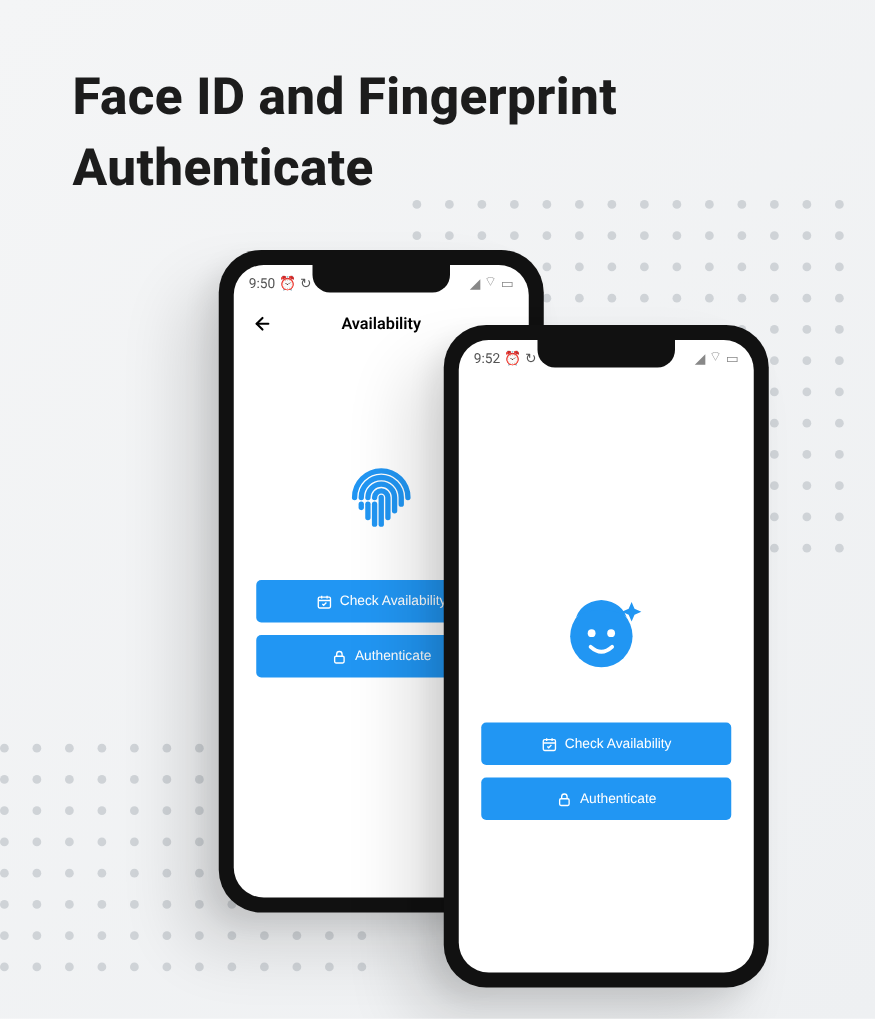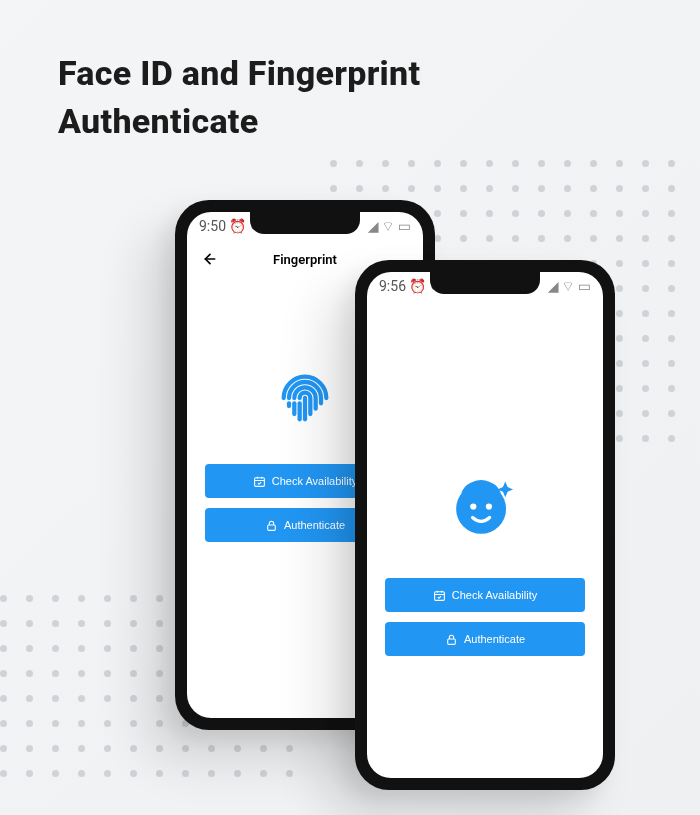--- a/index.html
+++ b/index.html
@@ -7,21 +7,21 @@
   body {
     background: linear-gradient(135deg, #f4f5f6 0%, #eef0f2 100%);
     font-family: -apple-system, BlinkMacSystemFont, "Segoe UI", Roboto, sans-serif;
     position: relative;
     overflow: hidden;
   }
   .headline {
     position: absolute;
     top: 50px;
     left: 58px;
-    font-size: 34px;
+    font-size: 41px;
     font-weight: 800;
     line-height: 1.4;
     color: #1c1c1c;
     letter-spacing: 0.3px;
   }
   .dots {
     position: absolute;
     pointer-events: none;
   }
   .dots.top-right { top: 160px; right: 0; width: 370px; height: 330px; }
@@ -62,21 +62,21 @@
     z-index: 5;
   }
   .statusbar {
     position: absolute;
     top: 0; left: 0; right: 0;
     height: 28px;
     display: flex;
     justify-content: space-between;
     align-items: center;
     padding: 0 12px;
-    font-size: 14px;
+    font-size: 11px;
     color: #555;
   }
   .status-left { display:flex; align-items:center; gap:3px; }
   .status-right { display:flex; align-items:center; gap:3px; color:#888; }
 
   .appbar {
     position: absolute;
     top: 30px; left: 0; right: 0;
     height: 34px;
     display: flex;
@@ -417,21 +417,21 @@
         <span>▭</span>
       </div>
     </div>
     <div class="appbar">
       <div class="back-btn">
         <svg width="16" height="16" viewBox="0 0 24 24" fill="none" stroke="currentColor" stroke-width="2.5" stroke-linecap="round" stroke-linejoin="round">
             <line x1="19" y1="12" x2="5" y2="12"></line>
             <polyline points="12 19 5 12 12 5"></polyline>
           </svg>
       </div>
-      <div class="appbar-title">Fingerprint</div>
+      <div class="appbar-title">Availability</div>
     </div>
     <div class="content">
       <div class="hero-icon">
         <svg width="64" height="64" viewBox="0 0 24 24" fill="none" stroke="#2196f3" stroke-width="1.6" stroke-linecap="round">
           <path d="M4 12c0-4.4 3.6-8 8-8s8 3.6 8 8"></path>
           <path d="M6 12c0-3.3 2.7-6 6-6s6 2.7 6 6v2"></path>
           <path d="M8 12c0-2.2 1.8-4 4-4s4 1.8 4 4v4"></path>
           <path d="M10 12c0-1.1 0.9-2 2-2s2 0.9 2 2v6"></path>
           <path d="M12 12v8"></path>
           <path d="M10 20c0-2 0-4 0-6"></path>
@@ -456,21 +456,21 @@
       </button>
     </div>
   </div>
 </div>
 
 <div class="phone front">
   <div class="screen">
     <div class="notch"></div>
     <div class="statusbar">
       <div class="status-left">
-        <span>9:56</span>
+        <span>9:52</span>
         <span>⏰</span>
         <span>↻</span>
       </div>
       <div class="status-right">
         <span>◢</span>
         <span>⌔</span>
         <span>▭</span>
       </div>
     </div>
     <div class="content">

